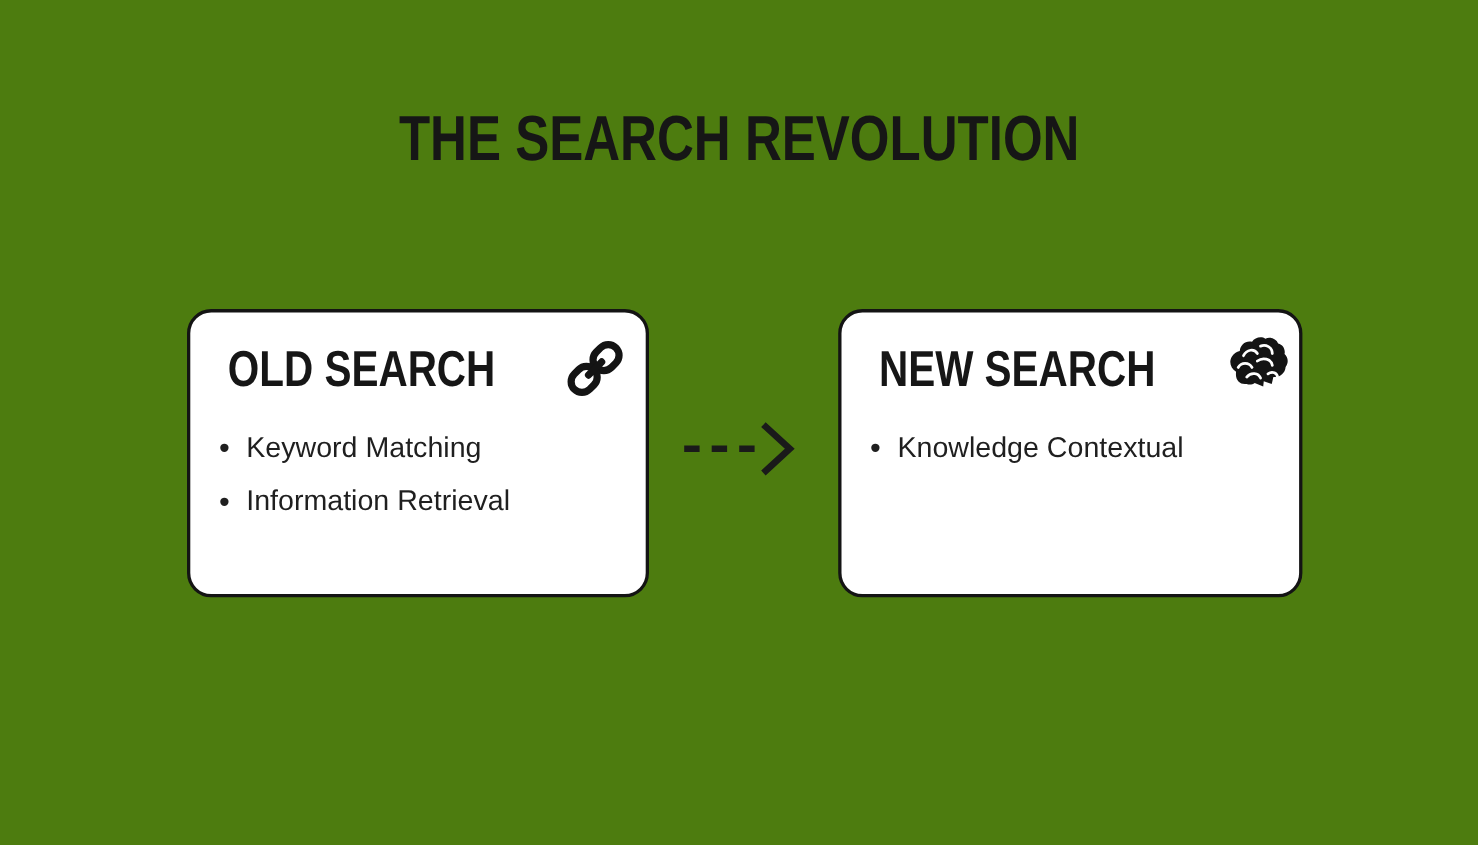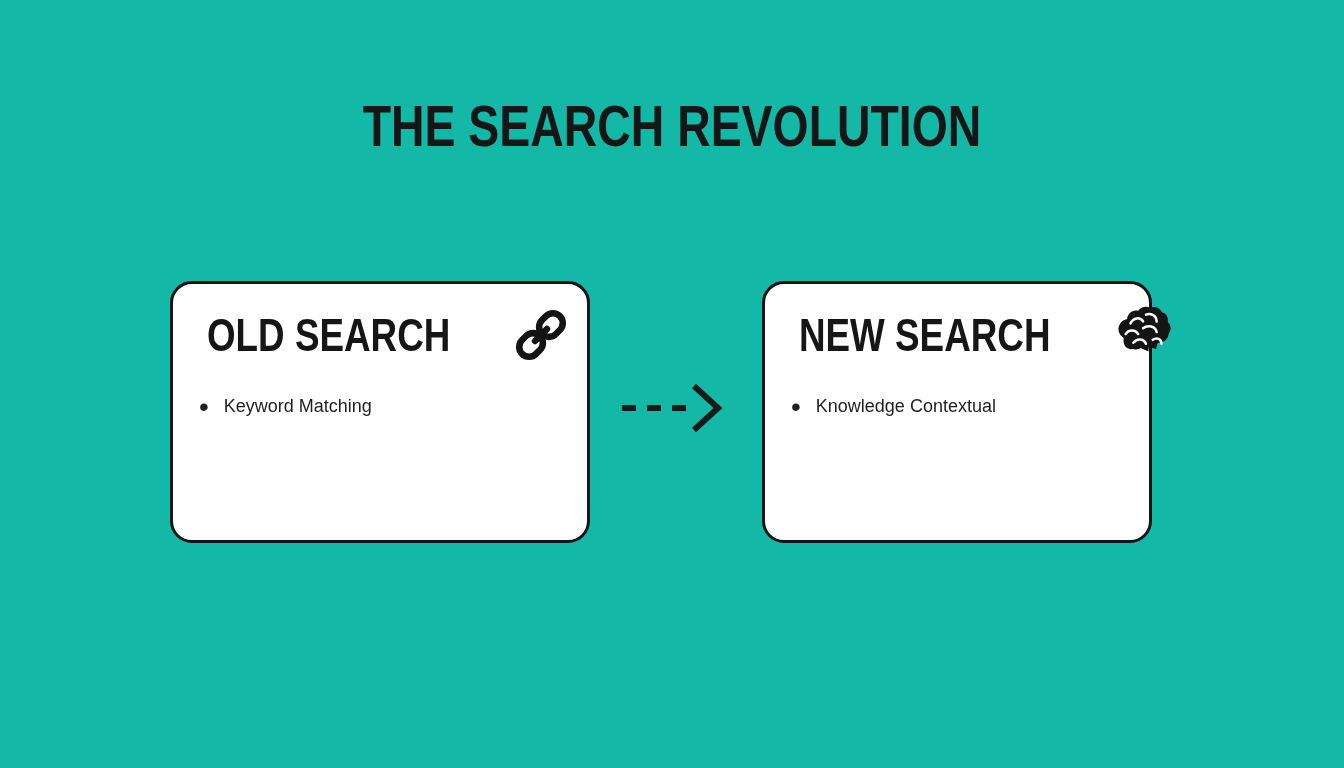--- a/index.html
+++ b/index.html
@@ -1,19 +1,19 @@
 <!DOCTYPE html>
 <html><head>
 <meta charset="utf-8">
 <style>
   html,body{margin:0;padding:0;}
   .canvas{
     position:relative;
     width:1344px;height:768px;
-    background:#14b8a6;
+    background:#4d7c0f;
     font-family:"Liberation Sans", sans-serif;
     color:#1a1a1a;
     overflow:hidden;
   }
   .title{
     position:absolute;
     top:92px;left:0;width:100%;
     margin:0;
     text-align:center;
     font-size:58px;
@@ -26,21 +26,21 @@
   .box{
     position:absolute;
     top:281px;
     height:262px;
     box-sizing:border-box;
     background:#ffffff;
     border:3px solid #141414;
     border-radius:22px;
   }
   .box-old{left:170px;width:420px;}
-  .box-new{left:762px;width:390px;}
+  .box-new{left:762px;width:422px;}
   .box-header{
     display:flex;
     align-items:center;
     justify-content:space-between;
     padding:18px 30px 0 34px;
     height:66px;
   }
   .heading{
     font-size:46px;
     font-weight:bold;
@@ -48,21 +48,21 @@
     transform:scaleX(0.80);
     transform-origin:left center;
     white-space:nowrap;
   }
   .icon{display:inline-flex;flex:0 0 auto;}
   .icon svg{display:block;}
   .items{
     list-style:none;
     margin:14px 0 0 0;
     padding:0 0 0 26px;
-    font-size:18px;
+    font-size:26px;
     color:#1f1f1f;
   }
   .items li{
     height:49px;
     display:flex;
     align-items:center;
     white-space:nowrap;
   }
   .items li::before{
     content:"\2022";
@@ -91,20 +91,21 @@
           <g transform="rotate(45 32 32)" fill="none" stroke="#141414" stroke-width="7">
             <rect x="21.5" y="3.5" width="21" height="27" rx="10.5"></rect>
             <rect x="21.5" y="33.5" width="21" height="27" rx="10.5"></rect>
             <line x1="32" y1="23" x2="32" y2="41" stroke-linecap="round"></line>
           </g>
         </svg>
       </span>
     </div>
     <ul class="items">
       <li>Keyword Matching</li>
+      <li>Information Retrieval</li>
     </ul>
   </div>
 
   <div class="arrow">
     <svg width="120" height="68" viewBox="0 0 120 68" aria-hidden="true">
       <line x1="14" y1="34" x2="84" y2="34" stroke="#1a1a1a" stroke-width="6" stroke-dasharray="14 11"></line>
       <path d="M 86 12 L 110 34 L 86 56" fill="none" stroke="#1a1a1a" stroke-width="6" stroke-linejoin="miter"></path>
     </svg>
   </div>
 

